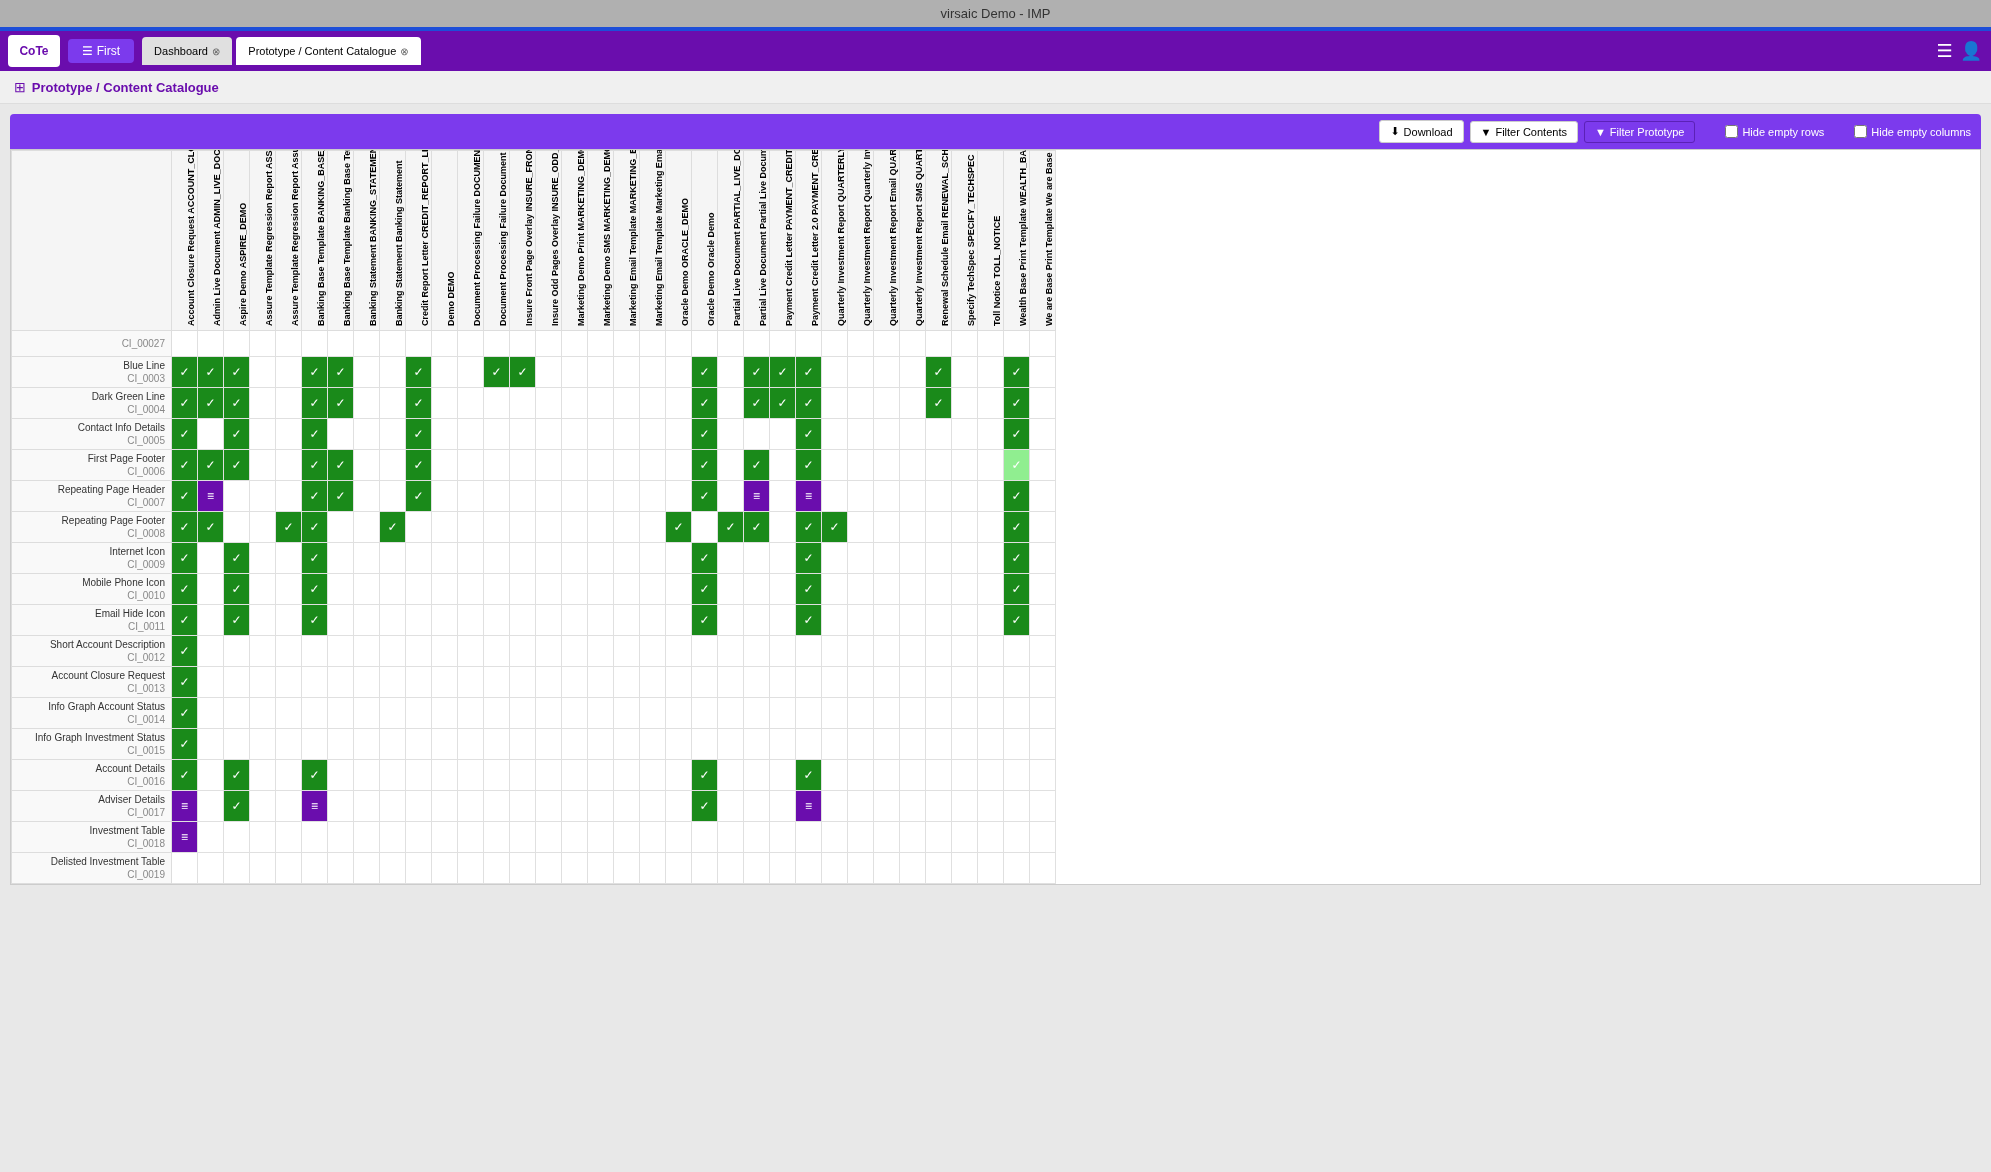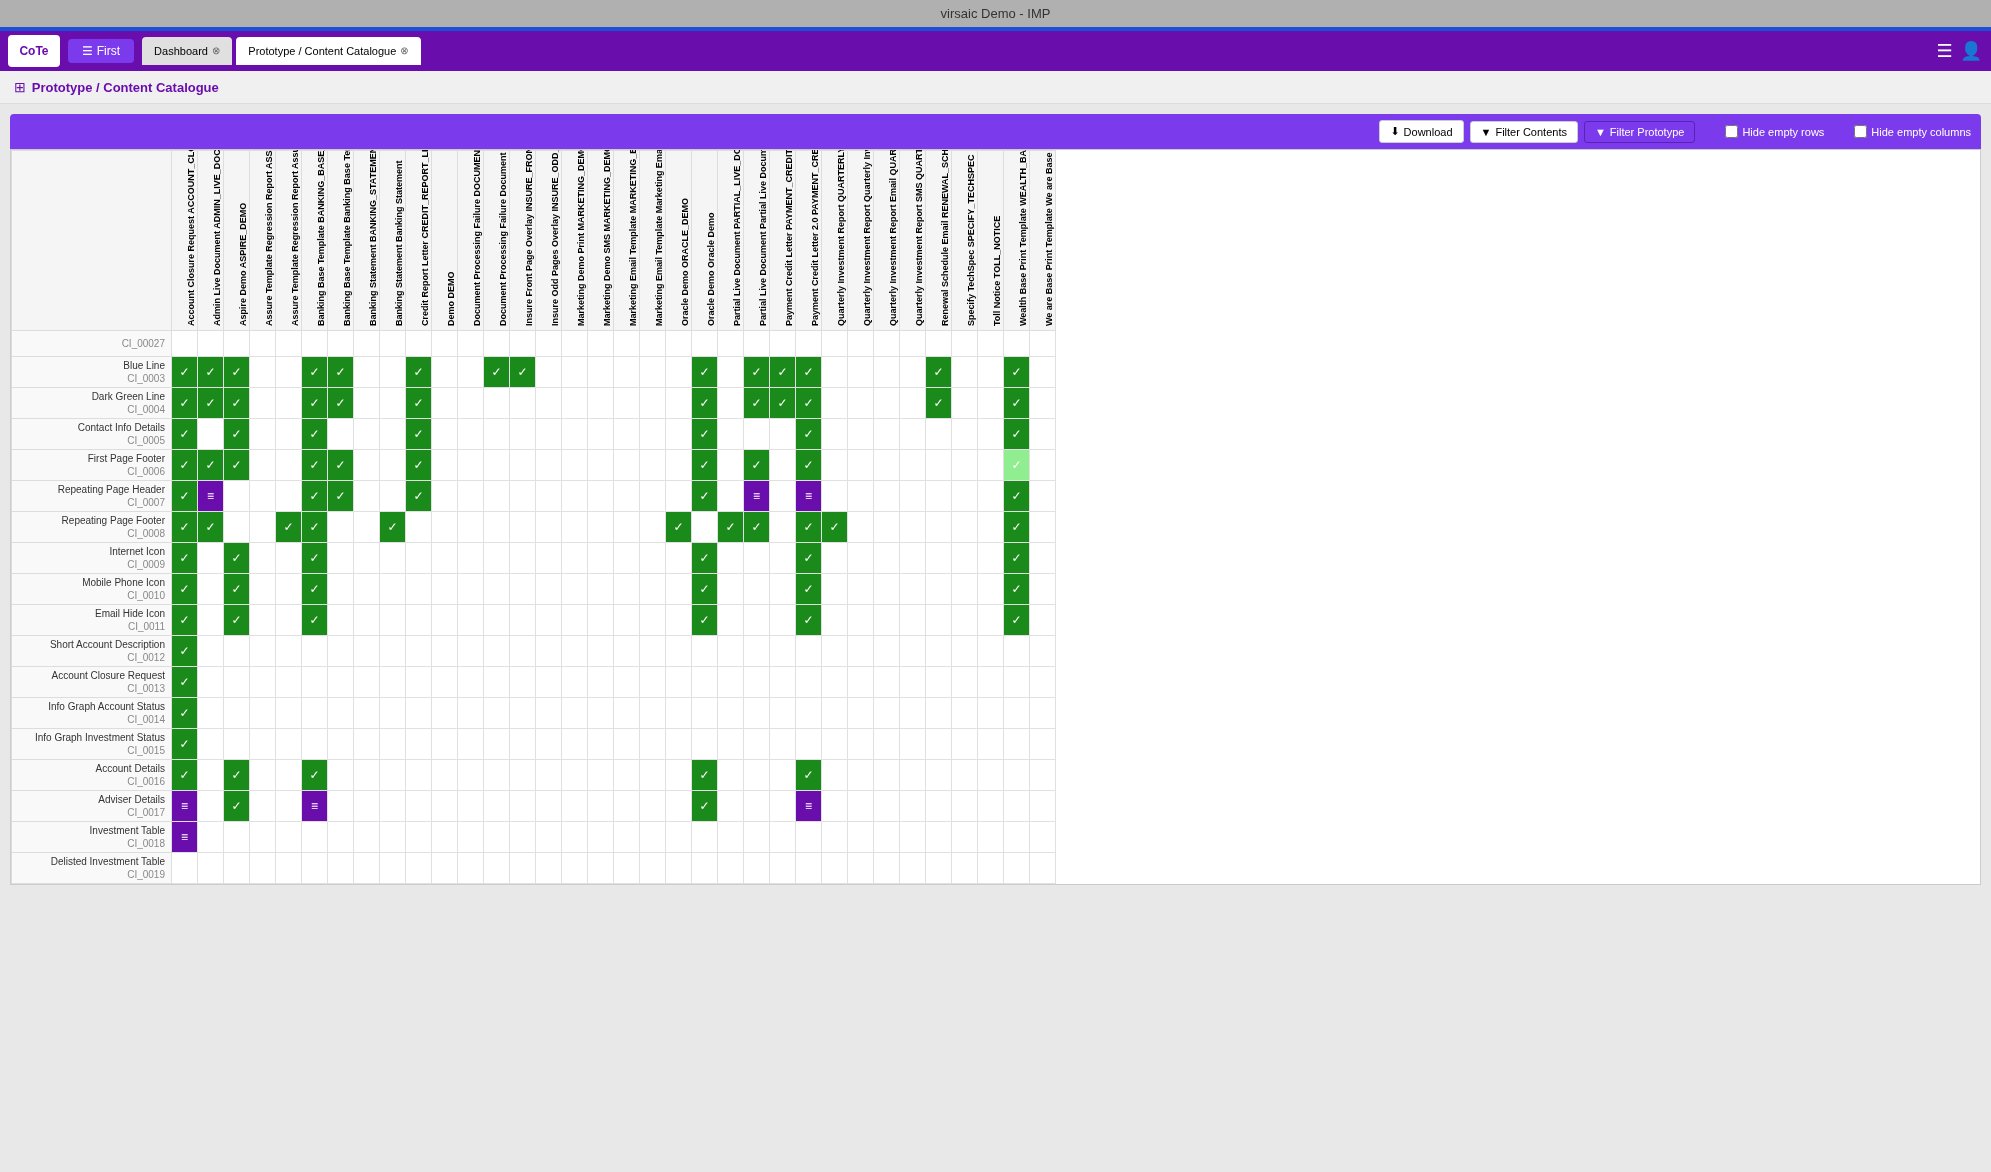--- a/index.html
+++ b/index.html
@@ -42,21 +42,21 @@
     }
     #tab-bar {
       display: flex; align-items: center; flex: 1; gap: 4px;
     }
     .nav-tab {
       background: #e0e0e0;
       padding: 8px 12px;
       border-radius: 4px 4px 0 0;
       font-size: 11px;
       cursor: pointer;
-      display: flex; align-items: flex-start; gap: 4px;
+      display: flex; align-items: center; gap: 4px;
     }
     .nav-tab.active { background: white; }
     .nav-tab-close { cursor: pointer; font-size: 10px; color: #666; }
     #hamburger {
       color: white; font-size: 18px; cursor: pointer; margin-left: auto;
     }
 
     
     #breadcrumb-bar {
       background: #f0f0f0;

